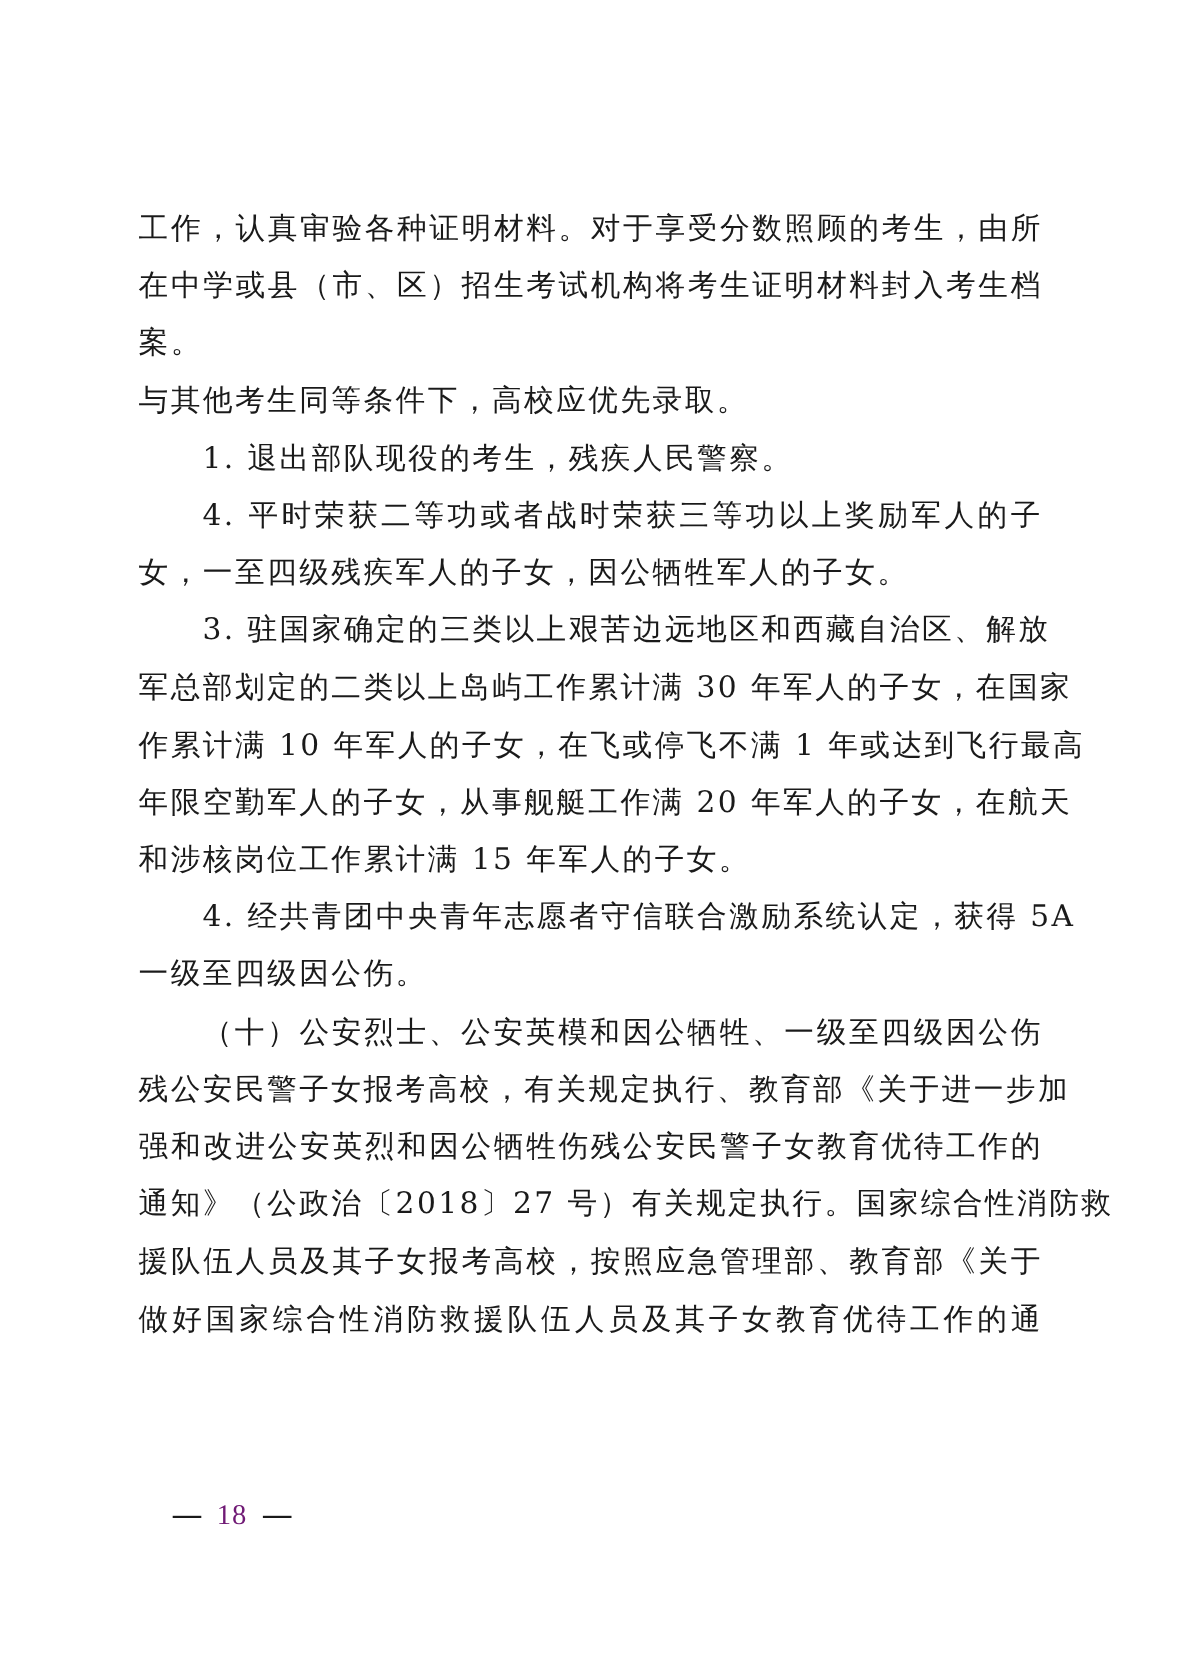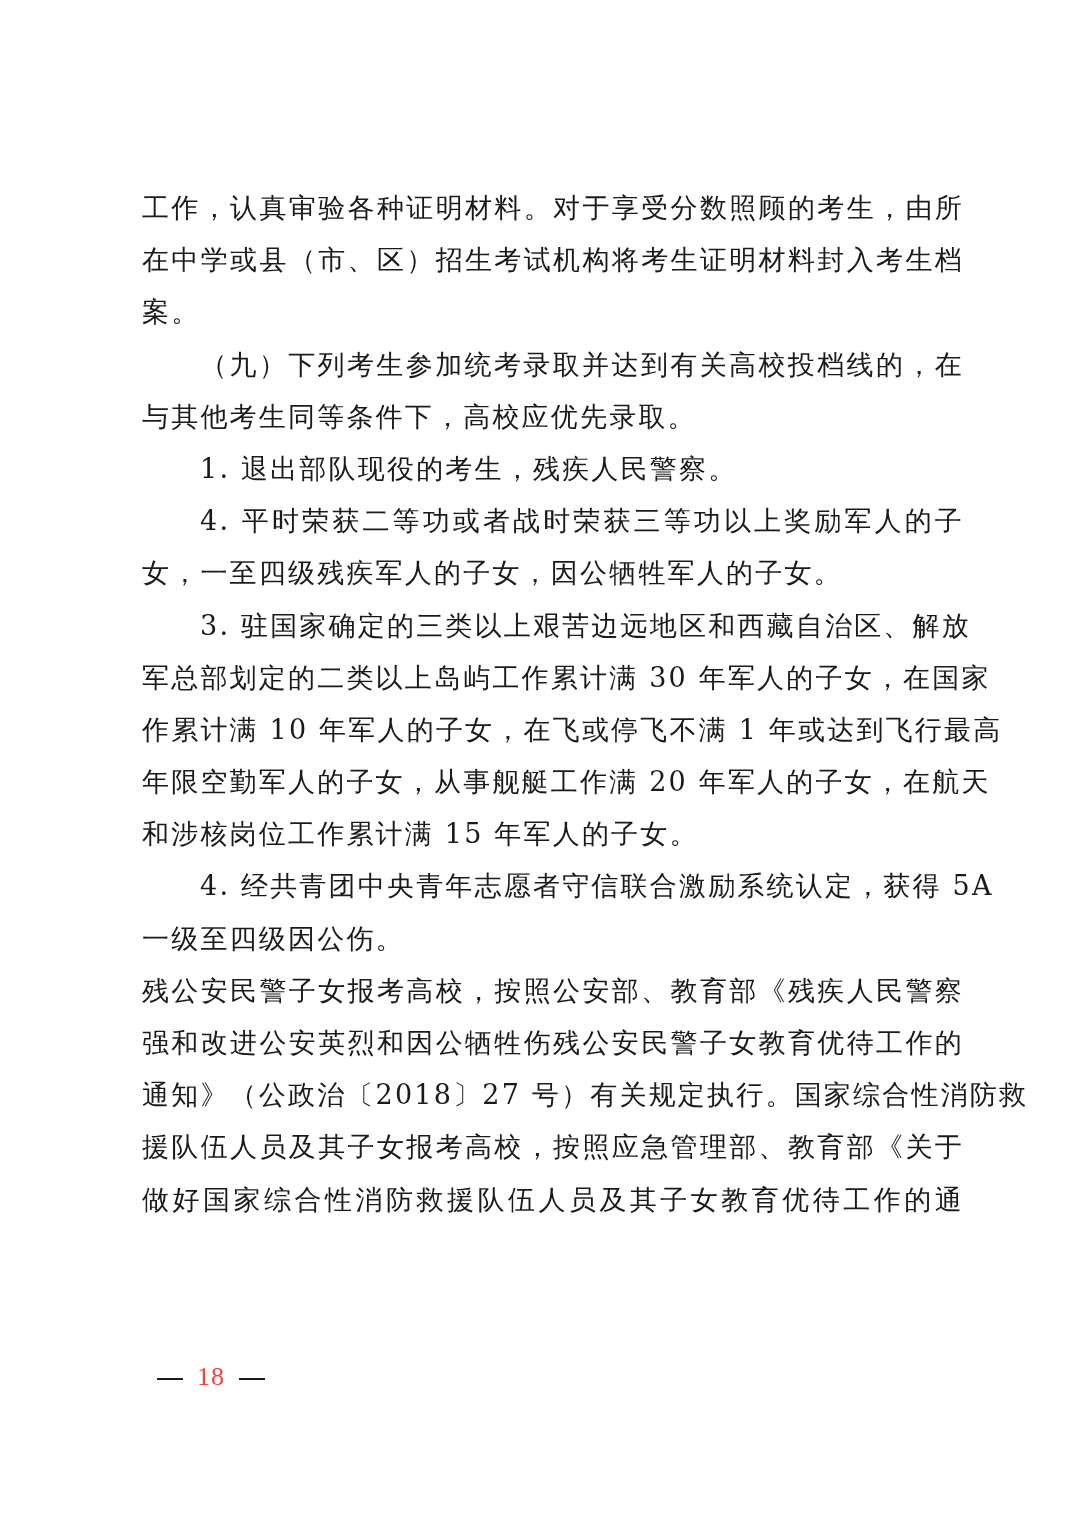--- a/index.html
+++ b/index.html
@@ -10,21 +10,21 @@
     body {
       width: 1080px;
       height: 1527px;
       position: relative;
       overflow: hidden;
       font-family: "DejaVu Serif", "Liberation Serif", serif;
       color: #1a1a1a;
     }
     .page {
       position: absolute;
-      left: 142px;
+      left: 126px;
       top: 186px;
       width: 822px;
     }
     .line {
       height: 52.2px;
       line-height: 44px;
       font-size: 27px;
       letter-spacing: 2.2px;
       white-space: nowrap;
       text-align: justify;
@@ -35,21 +35,21 @@
     }
     .line.indent {
       padding-left: 58px;
     }
     .page-footer {
       position: absolute;
       left: 157px;
       top: 1362px;
       font-family: "Liberation Serif", serif;
       font-size: 26px;
-      color: #ef4444;
+      color: #701a75;
       letter-spacing: 1px;
     }
     .page-footer .dash {
       display: inline-block;
       width: 26px;
       height: 1.5px;
       background: #1a1a1a;
       vertical-align: middle;
     }
     .page-footer .num {
@@ -57,33 +57,33 @@
       margin: 0 14px;
     }
   </style>
 </head>
 <body>
 
 <div class="page">
   <div class="line">工作，认真审验各种证明材料。对于享受分数照顾的考生，由所</div>
   <div class="line">在中学或县（市、区）招生考试机构将考生证明材料封入考生档</div>
   <div class="line last">案。</div>
-  <div class="line indent">（九）下列考生参加统考录取并达到有关高校投档线的，在</div>
   <div class="line last">与其他考生同等条件下，高校应优先录取。</div>
   <div class="line indent last">1. 退出部队现役的考生，残疾人民警察。</div>
   <div class="line indent">4. 平时荣获二等功或者战时荣获三等功以上奖励军人的子</div>
   <div class="line last">女，一至四级残疾军人的子女，因公牺牲军人的子女。</div>
   <div class="line indent">3. 驻国家确定的三类以上艰苦边远地区和西藏自治区、解放</div>
   <div class="line">军总部划定的二类以上岛屿工作累计满 30 年军人的子女，在国家</div>
   <div class="line">作累计满 10 年军人的子女，在飞或停飞不满 1 年或达到飞行最高</div>
   <div class="line">年限空勤军人的子女，从事舰艇工作满 20 年军人的子女，在航天</div>
   <div class="line last">和涉核岗位工作累计满 15 年军人的子女。</div>
   <div class="line indent">4. 经共青团中央青年志愿者守信联合激励系统认定，获得 5A</div>
   <div class="line last">一级至四级因公伤。</div>
-  <div class="line">残公安民警子女报考高校，按照公安部、教育部《残疾人民警察</div>
+  <div class="line indent">（十）公安烈士、公安英模和因公牺牲、一级至四级因公伤</div>
+  <div class="line">残公安民警子女报考高校，有关规定执行、教育部《关于进一步加</div>
   <div class="line">强和改进公安英烈和因公牺牲伤残公安民警子女教育优待工作的</div>
   <div class="line">通知》（公政治〔2018〕27 号）有关规定执行。国家综合性消防救</div>
   <div class="line">援队伍人员及其子女报考高校，按照应急管理部、教育部《关于</div>
   <div class="line">做好国家综合性消防救援队伍人员及其子女教育优待工作的通</div>
 </div>
 
 <div class="page-footer">
   <span class="dash"></span><span class="num">18</span><span class="dash"></span>
 </div>
 

